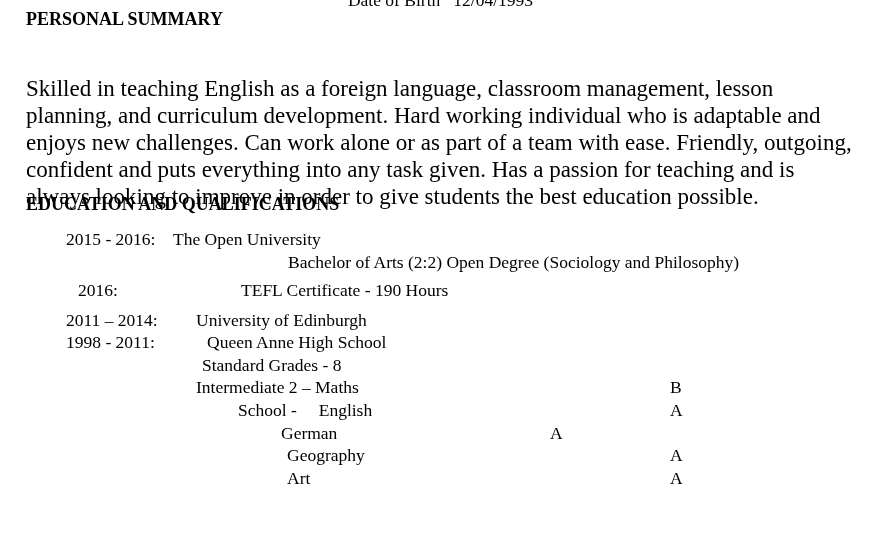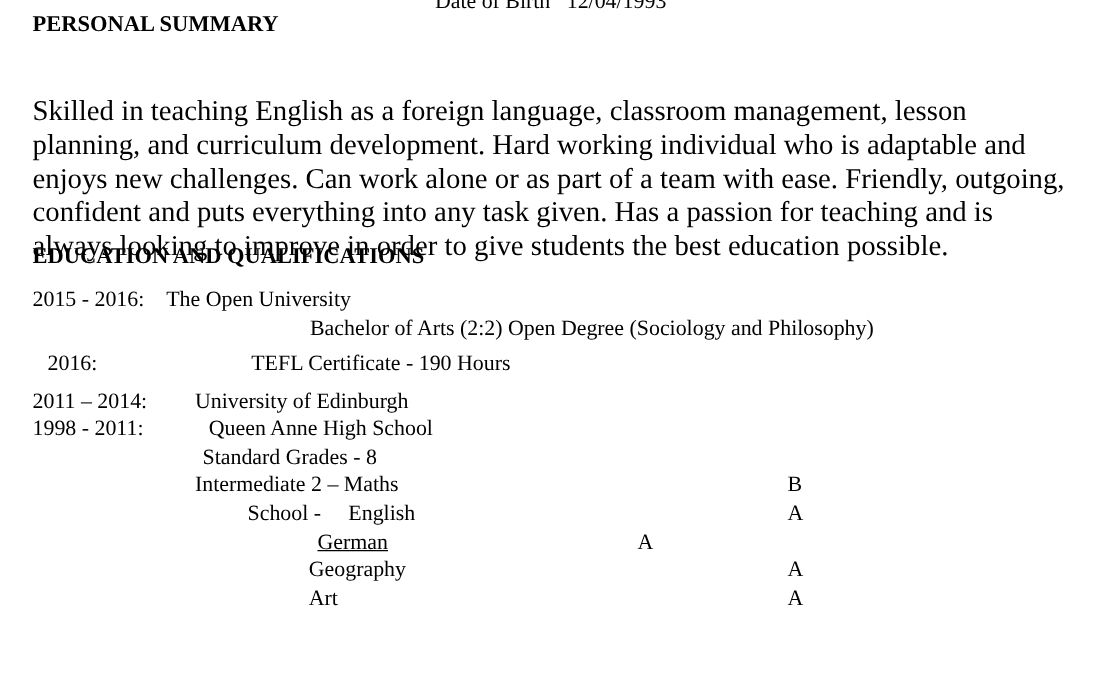--- a/index.html
+++ b/index.html
@@ -64,20 +64,21 @@
     top: 228px;
     left: 26px;
     width: 828px;
     font-size: 17.5px;
     line-height: 22px;
   }
   .row {
     position: relative;
     height: 22.6px;
     white-space: pre;
+    margin-left: 40px;
   }
   .row span {
     position: absolute;
     top: 0;
     white-space: pre;
   }
 </style>
 </head>
 <body>
 
@@ -137,21 +138,21 @@
     </div>
 
     <div class="row">
       <span style="left:0px;"></span>
       <span style="left:172px;">School -     English</span>
       <span style="left:604px;">A</span>
     </div>
 
     <div class="row">
       <span style="left:0px;"></span>
-      <span style="left:228px;text-decoration:underline;">German</span>
+      <span style="left:215px;">German</span>
       <span style="left:484px;">A</span>
     </div>
 
     <div class="row">
       <span style="left:0px;"></span>
       <span style="left:221px;">Geography</span>
       <span style="left:604px;">A</span>
     </div>
 
     <div class="row">

